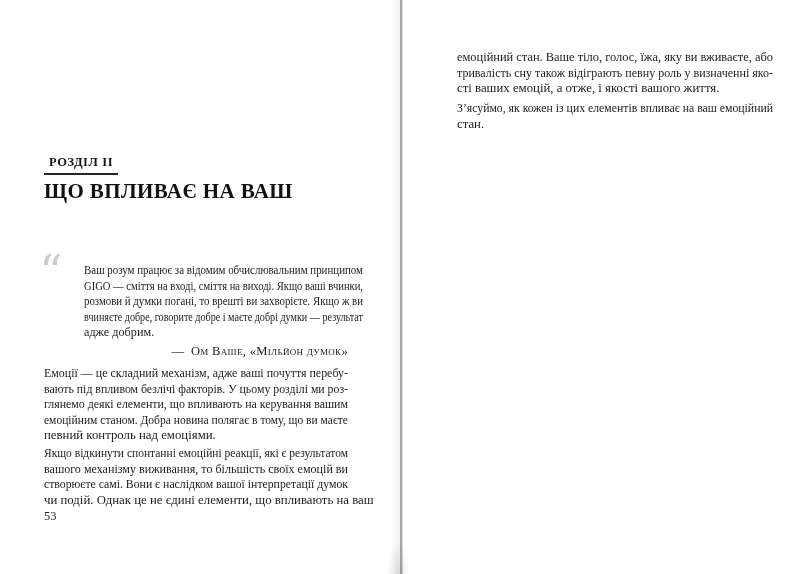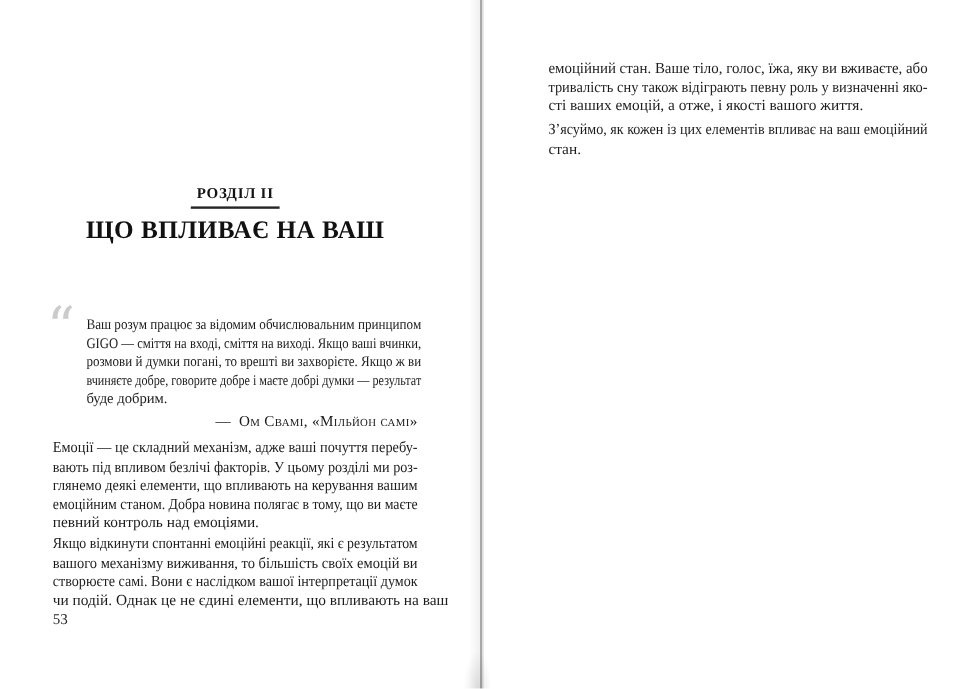--- a/index.html
+++ b/index.html
@@ -20,39 +20,39 @@
   .spine-foot  {
     position:absolute; left:386px; top:542px; width:22px; height:32px;
     background:radial-gradient(ellipse at 55% 100%, rgba(0,0,0,0.10), rgba(0,0,0,0) 70%);
   }
 
   
   .page-left  { position:absolute; left:44px;  top:0; width:304px; height:100%; }
   .page-right { position:absolute; left:457px; top:0; width:316px; height:100%; }
 
   
-  .chapter-head { position:absolute; top:152px; left:0; width:100%; text-align:center; }
+  .chapter-head { position:absolute; top:152px; left:0; width:100%; text-align:left; }
   .chapter-label {
     display:inline-block; font-weight:bold; font-size:12.5px; line-height:14px;
     letter-spacing:0.6px; padding:0 5px 4px; border-bottom:2px solid #262626; color:#141414;
   }
   .chapter-title {
     position:absolute; top:181px; left:0; width:100%;
-    text-align:center; font-weight:bold; font-size:21px; line-height:20.5px;
+    text-align:left; font-weight:bold; font-size:21px; line-height:20.5px;
     letter-spacing:0.4px; color:#111111;
   }
 
   
   .quote { position:absolute; top:263px; left:0; width:100%; }
   .quote-mark {
     position:absolute; left:-5px; top:-14px;
     font-size:46px; line-height:1; color:#cbcbcb;
     font-family:"DejaVu Serif","Liberation Serif",serif;
   }
-  .quote-body { margin-left:28px; font-size:12.2px; line-height:15.6px; }
+  .quote-body { margin-left:40px; font-size:12.2px; line-height:15.6px; }
   .quote-attribution {
     margin-left:25px; margin-top:3px; text-align:right;
     font-variant:small-caps; font-size:12.6px; letter-spacing:0.3px; color:#1a1a1a;
   }
 
   
   .para { position:absolute; left:0; width:100%; font-size:12.8px; line-height:15.6px; }
   .para-l1 { top:366px; }
   .para-l2 { top:446px; }
   .para-r1 { top:50px;  }
@@ -77,23 +77,23 @@
       <div>ЩО ВПЛИВАЄ НА ВАШ</div>
     </div>
 
     <div class="quote">
       <div class="quote-mark">“</div>
       <div class="quote-body">
           <div class="line" style="transform: scaleX(0.896386); transform-origin: left center;">Ваш розум працює за відомим обчислювальним принципом</div>
           <div class="line" style="transform: scaleX(0.867807); transform-origin: left center;">GIGO — сміття на вході, сміття на виході. Якщо ваші вчинки,</div>
           <div class="line" style="transform: scaleX(0.888889); transform-origin: left center;">розмови й думки погані, то врешті ви захворієте. Якщо ж ви</div>
           <div class="line" style="transform: scaleX(0.830126); transform-origin: left center;">вчиняєте добре, говорите добре і маєте добрі думки — результат</div>
-          <div class="line last">буде добрим.</div>
+          <div class="line last">адже добрим.</div>
         </div>
-      <div class="quote-attribution">— Ом Свамі, «Мільйон самі»</div>
+      <div class="quote-attribution">— Ом Ваше, «Мільйон думок»</div>
     </div>
 
     <div class="para para-l2">
         <div class="line" style="transform: scaleX(0.898453); transform-origin: left center;">Якщо відкинути спонтанні емоційні реакції, які є результатом</div>
         <div class="line" style="transform: scaleX(0.942134); transform-origin: left center;">вашого механізму виживання, то більшість своїх емоцій ви</div>
         <div class="line" style="transform: scaleX(0.918646); transform-origin: left center;">створюєте самі. Вони є наслідком вашої інтерпретації думок</div>
         <div class="line last">чи подій. Однак це не єдині елементи, що впливають на ваш</div>
       </div>
 
     <div class="para para-l1">

